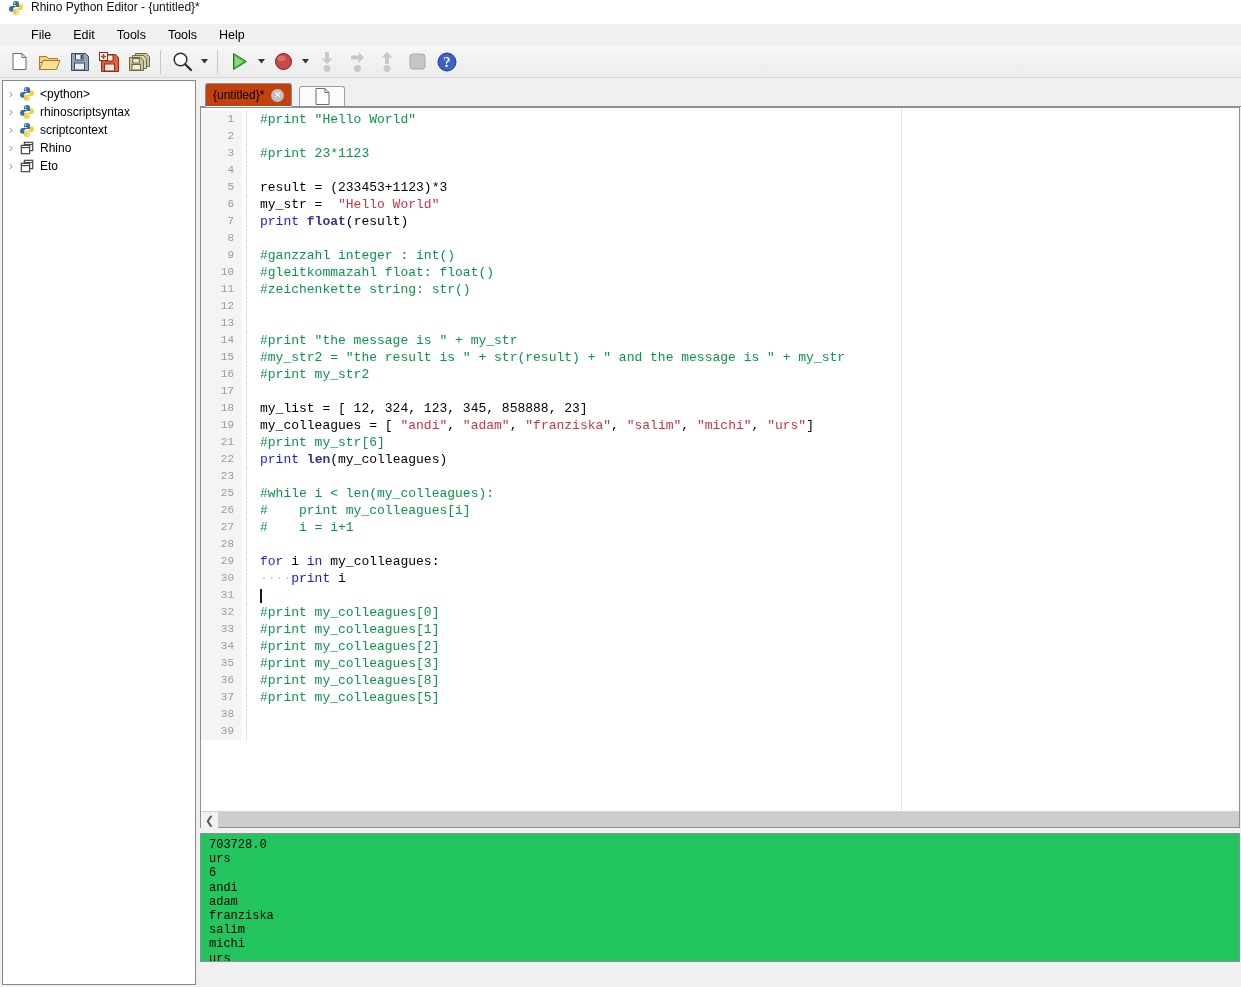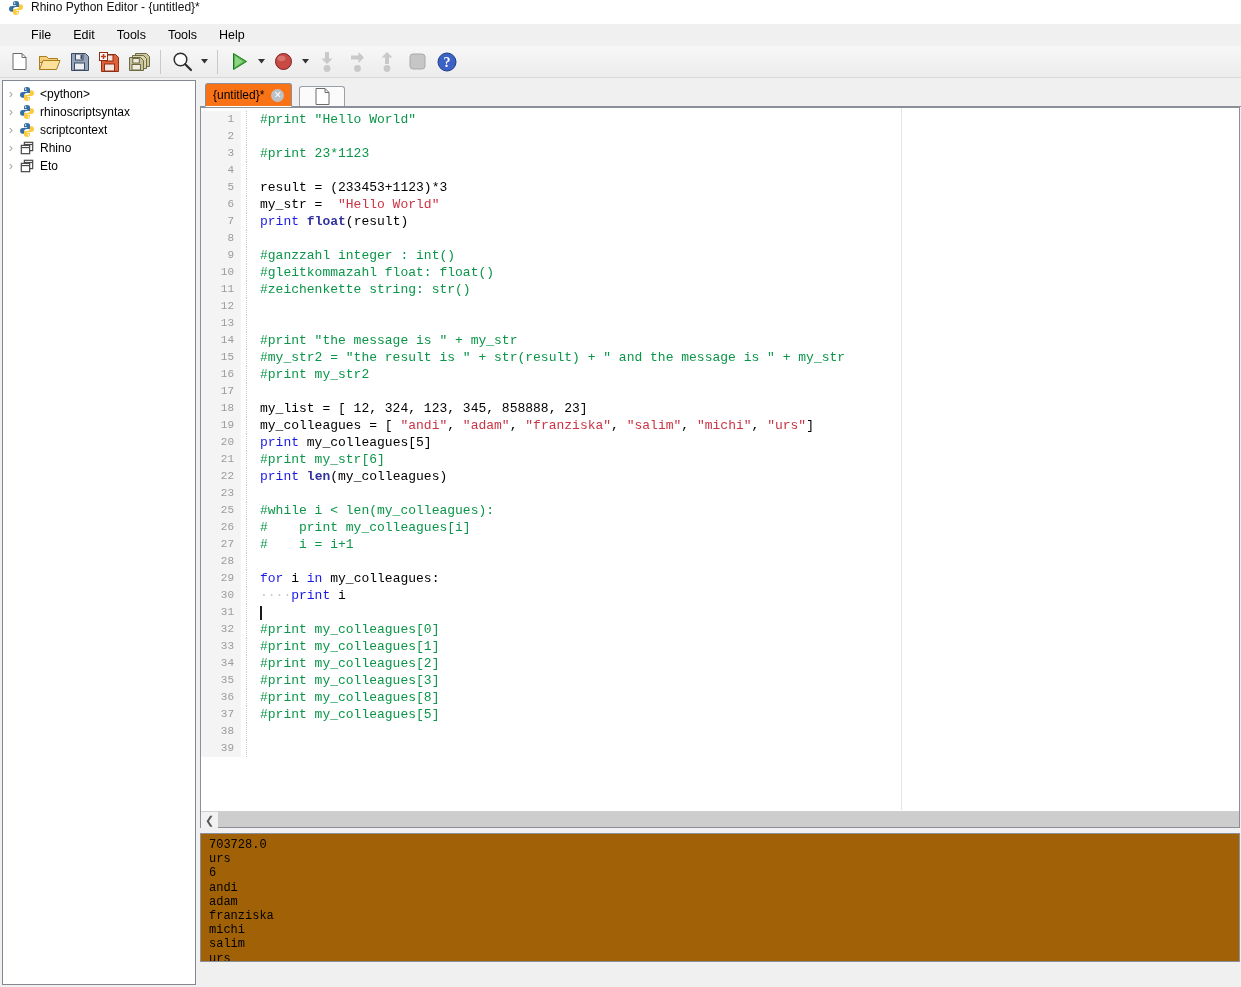--- a/index.html
+++ b/index.html
@@ -28,21 +28,21 @@
   .toolbar-sep { width:1px; height:24px; background:#c9c9c9; margin:0 6px; }
   
   #sidebar { position:absolute; left:2px; top:80px; width:194px; bottom:2px;
     background:#fff; border:1px solid #828790; padding-top:4px; overflow:hidden; }
   .tree-item { height:18px; display:flex; align-items:center; font-size:12px; }
   .tree-chevron { width:16px; text-align:center; color:#a6a6a6; font-size:13px; line-height:16px; }
   .tree-icon { width:16px; height:16px; display:inline-flex; align-items:center; justify-content:center; margin-right:5px; }
   
   #tabbar { position:absolute; left:200px; top:80px; right:0; height:27px;
     display:flex; align-items:flex-end; padding-left:5px; border-bottom:1px solid #8a8f98; }
-  .doc-tab { background:#f97316; border:1px solid #8a8f98; border-bottom:1px solid #fff;
+  .doc-tab { background:#c2410c; border:1px solid #8a8f98; border-bottom:1px solid #fff;
     margin-bottom:-1px; border-radius:3px 3px 0 0; height:24px;
     display:flex; align-items:center; gap:7px; padding:0 7px; font-size:12px; }
   .tab-close { width:13px; height:13px; border-radius:50%; background:#bcc1c8; color:#fff;
     font-size:9px; line-height:13px; text-align:center; display:inline-block; }
   .new-tab { background:#fbfbfb; border:1px solid #9aa0a8; border-bottom:none;
     border-radius:3px 3px 0 0; height:20px; width:46px; margin-left:7px;
     display:flex; align-items:center; justify-content:center; }
   
   #editor-panel { position:absolute; left:200px; top:107px; right:1px; height:721px;
     background:#fff; border:1px solid #8a8f98; border-top:1px solid #8a8f98; }
@@ -63,21 +63,21 @@
   .tok-ws  { color:#c8c8c8; }
   .caret { display:inline-block; width:2px; height:14px; background:#1a1a1a; vertical-align:text-bottom; }
   
   #hscroll { position:absolute; left:0; right:0; bottom:0; height:16px;
     background:#f2f2f2; border-top:1px solid #d0d0d0; display:flex; }
   .scroll-arrow { width:17px; height:16px; background:#f2f2f2; border:none;
     color:#5a5a5a; font-size:11px; line-height:15px; padding:0; }
   .scroll-thumb { flex:1; background:#cdcdcd; }
   
   #output-panel { position:absolute; left:200px; top:833px; right:1px; height:129px;
-    background:#a16207; border:1px solid #8a8f98; padding:4px 0 0 8px; overflow:hidden; }
+    background:#22c55e; border:1px solid #8a8f98; padding:4px 0 0 8px; overflow:hidden; }
   .out-line { font-family:"Liberation Mono", monospace; font-size:12px; line-height:14.2px; }
   #bottom-tabs { position:absolute; left:200px; top:1006px; right:1px; height:25px;
     display:flex; align-items:stretch;justify-content:center; }
   .panel-tab { padding:4px 13px 0 13px; font-size:12px; border-right:1px solid #c4c4c4; }
   .panel-tab.active { background:#fff; border:1px solid #b5b5b5; border-top:none; border-right:1px solid #b5b5b5; }
   svg { display:block; }
 </style>
 </head>
 <body>
 
@@ -390,24 +390,20 @@
       </div>
       <div class="code-line">
         <span class="ln">18</span>
         <span class="code"><span class="tok-pl">my_list = [ 12, 324, 123, 345, 858888, 23]</span></span>
       </div>
       <div class="code-line">
         <span class="ln">19</span>
         <span class="code"><span class="tok-pl">my_colleagues = [ </span><span class="tok-str">"andi"</span><span class="tok-pl">, </span><span class="tok-str">"adam"</span><span class="tok-pl">, </span><span class="tok-str">"franziska"</span><span class="tok-pl">, </span><span class="tok-str">"salim"</span><span class="tok-pl">, </span><span class="tok-str">"michi"</span><span class="tok-pl">, </span><span class="tok-str">"urs"</span><span class="tok-pl">]</span></span>
       </div>
       <div class="code-line">
-        <span class="ln">20</span>
-        <span class="code"><span class="tok-kw">print</span><span class="tok-pl"> my_colleagues[5]</span></span>
-      </div>
-      <div class="code-line">
         <span class="ln">21</span>
         <span class="code"><span class="tok-com">#print my_str[6]</span></span>
       </div>
       <div class="code-line">
         <span class="ln">22</span>
         <span class="code"><span class="tok-kw">print</span><span class="tok-pl"> </span><span class="tok-bi">len</span><span class="tok-pl">(my_colleagues)</span></span>
       </div>
       <div class="code-line">
         <span class="ln">23</span>
         <span class="code"></span>
@@ -479,22 +475,22 @@
   </div>
 </div>
 
 <div id="output-panel">
     <div class="out-line">703728.0</div>
     <div class="out-line">urs</div>
     <div class="out-line">6</div>
     <div class="out-line">andi</div>
     <div class="out-line">adam</div>
     <div class="out-line">franziska</div>
+    <div class="out-line">salim</div>
     <div class="out-line">michi</div>
-    <div class="out-line">salim</div>
     <div class="out-line">urs</div>
   </div>
 
 <div id="bottom-tabs">
     <div class="panel-tab active">Output</div>
     <div class="panel-tab">Variables</div>
     <div class="panel-tab">Call Stack</div>
   </div>
 
 </body></html>

